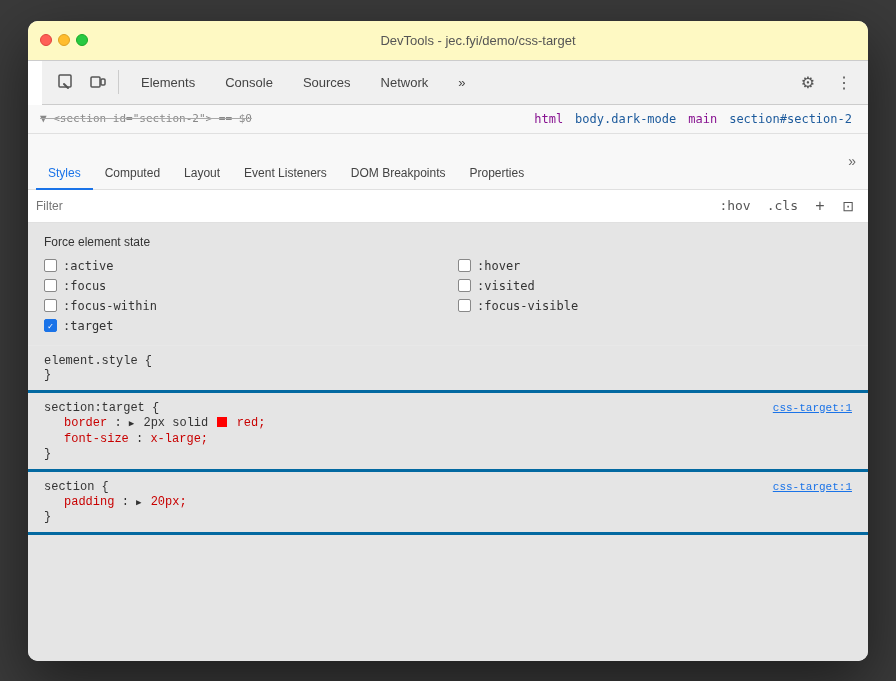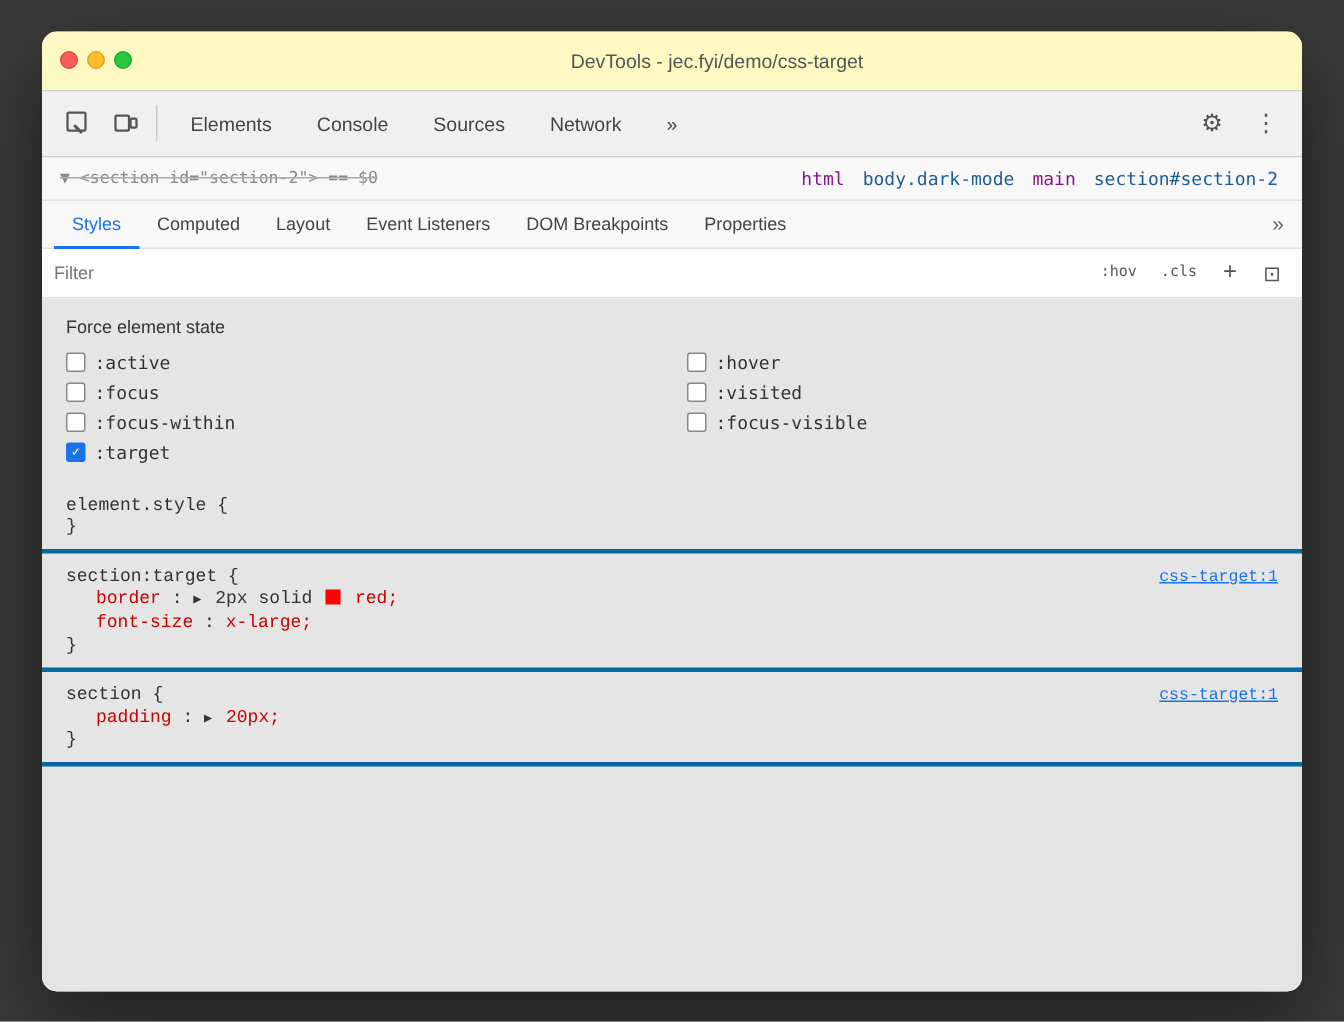--- a/index.html
+++ b/index.html
@@ -53,20 +53,21 @@
     }
     
     .devtools-toolbar {
       background: #f0f0f0;
       height: 44px;
       display: flex;
       align-items: center;
       padding: 0 8px;
       border-bottom: 1px solid #ccc;
       flex-shrink: 0;
+      margin-left: 14px;
     }
     .toolbar-icon-btn {
       width: 32px;
       height: 32px;
       display: flex;
       align-items: center;
       justify-content: center;
       border-radius: 4px;
       cursor: pointer;
       color: #555;
@@ -139,20 +140,21 @@
       padding: 0 8px;
       flex-shrink: 0;
     }
     .sub-tab {
       padding: 8px 12px;
       font-size: 12px;
       color: #444;
       cursor: pointer;
       border-bottom: 2px solid transparent;
       margin-bottom: -1px;
+      margin-top: 24px;
     }
     .sub-tab.active {
       color: #1a73e8;
       border-bottom: 2px solid #1a73e8;
       font-weight: 500;
     }
     .sub-tab-more { margin-left: auto; font-size: 14px; color: #666; cursor: pointer; padding: 4px; }
     
     .filter-bar {
       display: flex;
@@ -166,21 +168,21 @@
     .filter-input {
       flex: 1;
       border: none;
       outline: none;
       font-size: 12px;
       color: #7f1d1d;
       background: transparent;
       font-family: -apple-system, sans-serif;
     }
     .filter-btn {
-      font-size: 10px;
+      font-size: 13px;
       color: #555;
       cursor: pointer;
       padding: 2px 6px;
       border-radius: 3px;
       font-family: 'Menlo', monospace;
       background: none;
       border: none;
     }
     .filter-icon-btn {
       width: 24px;

